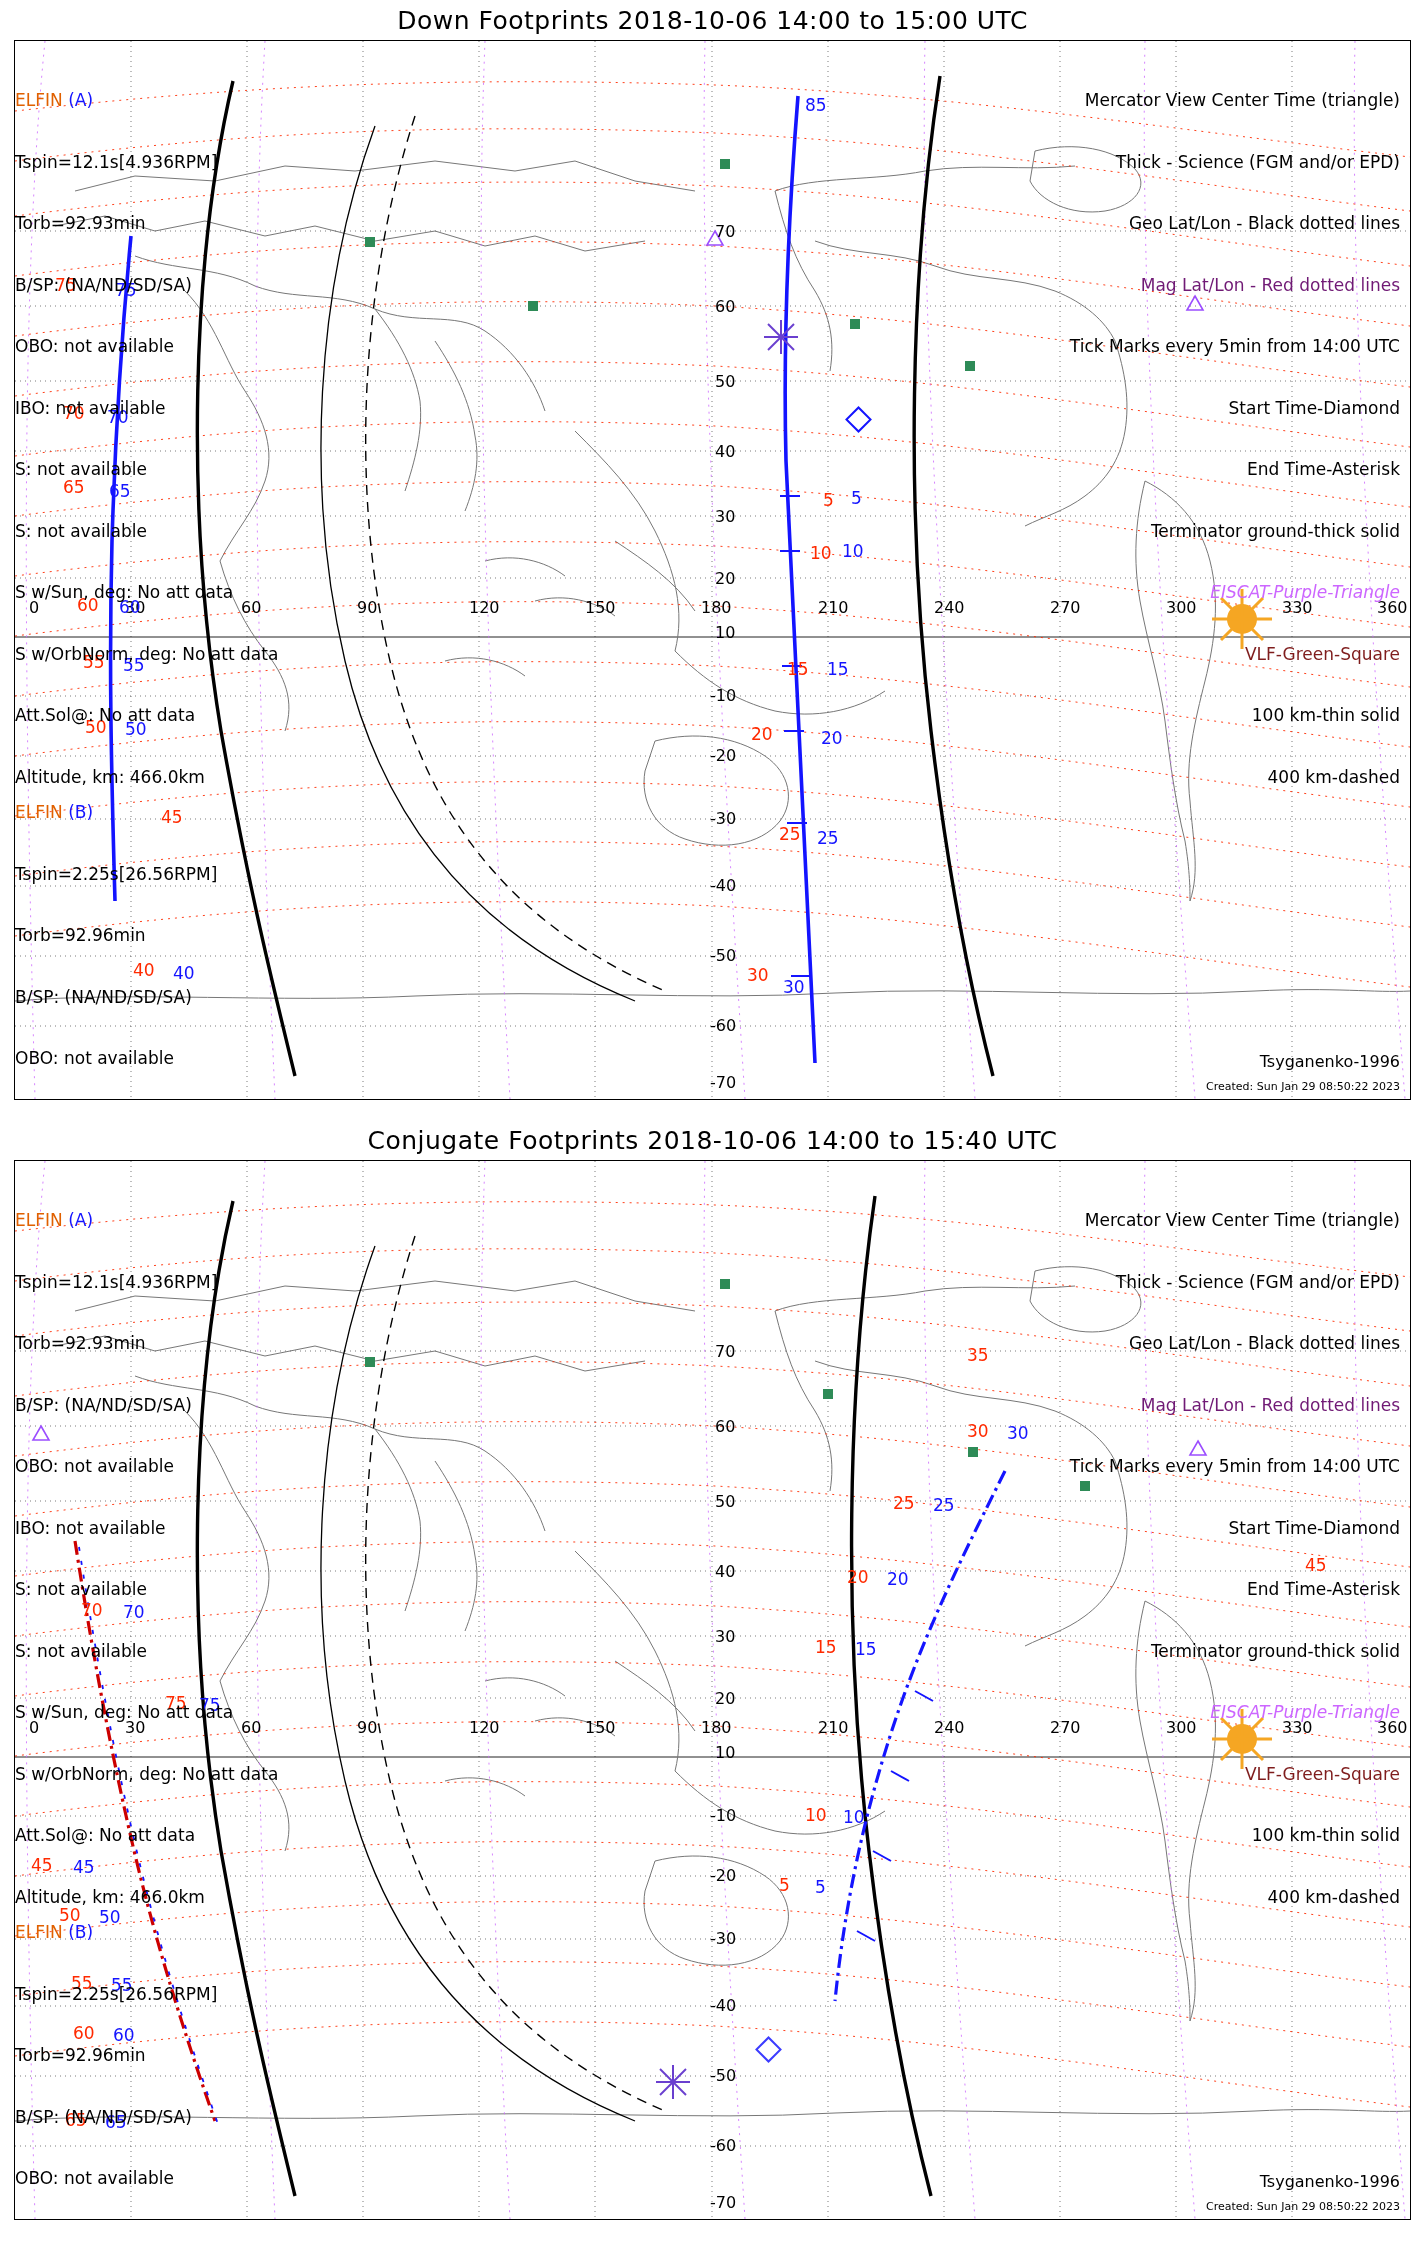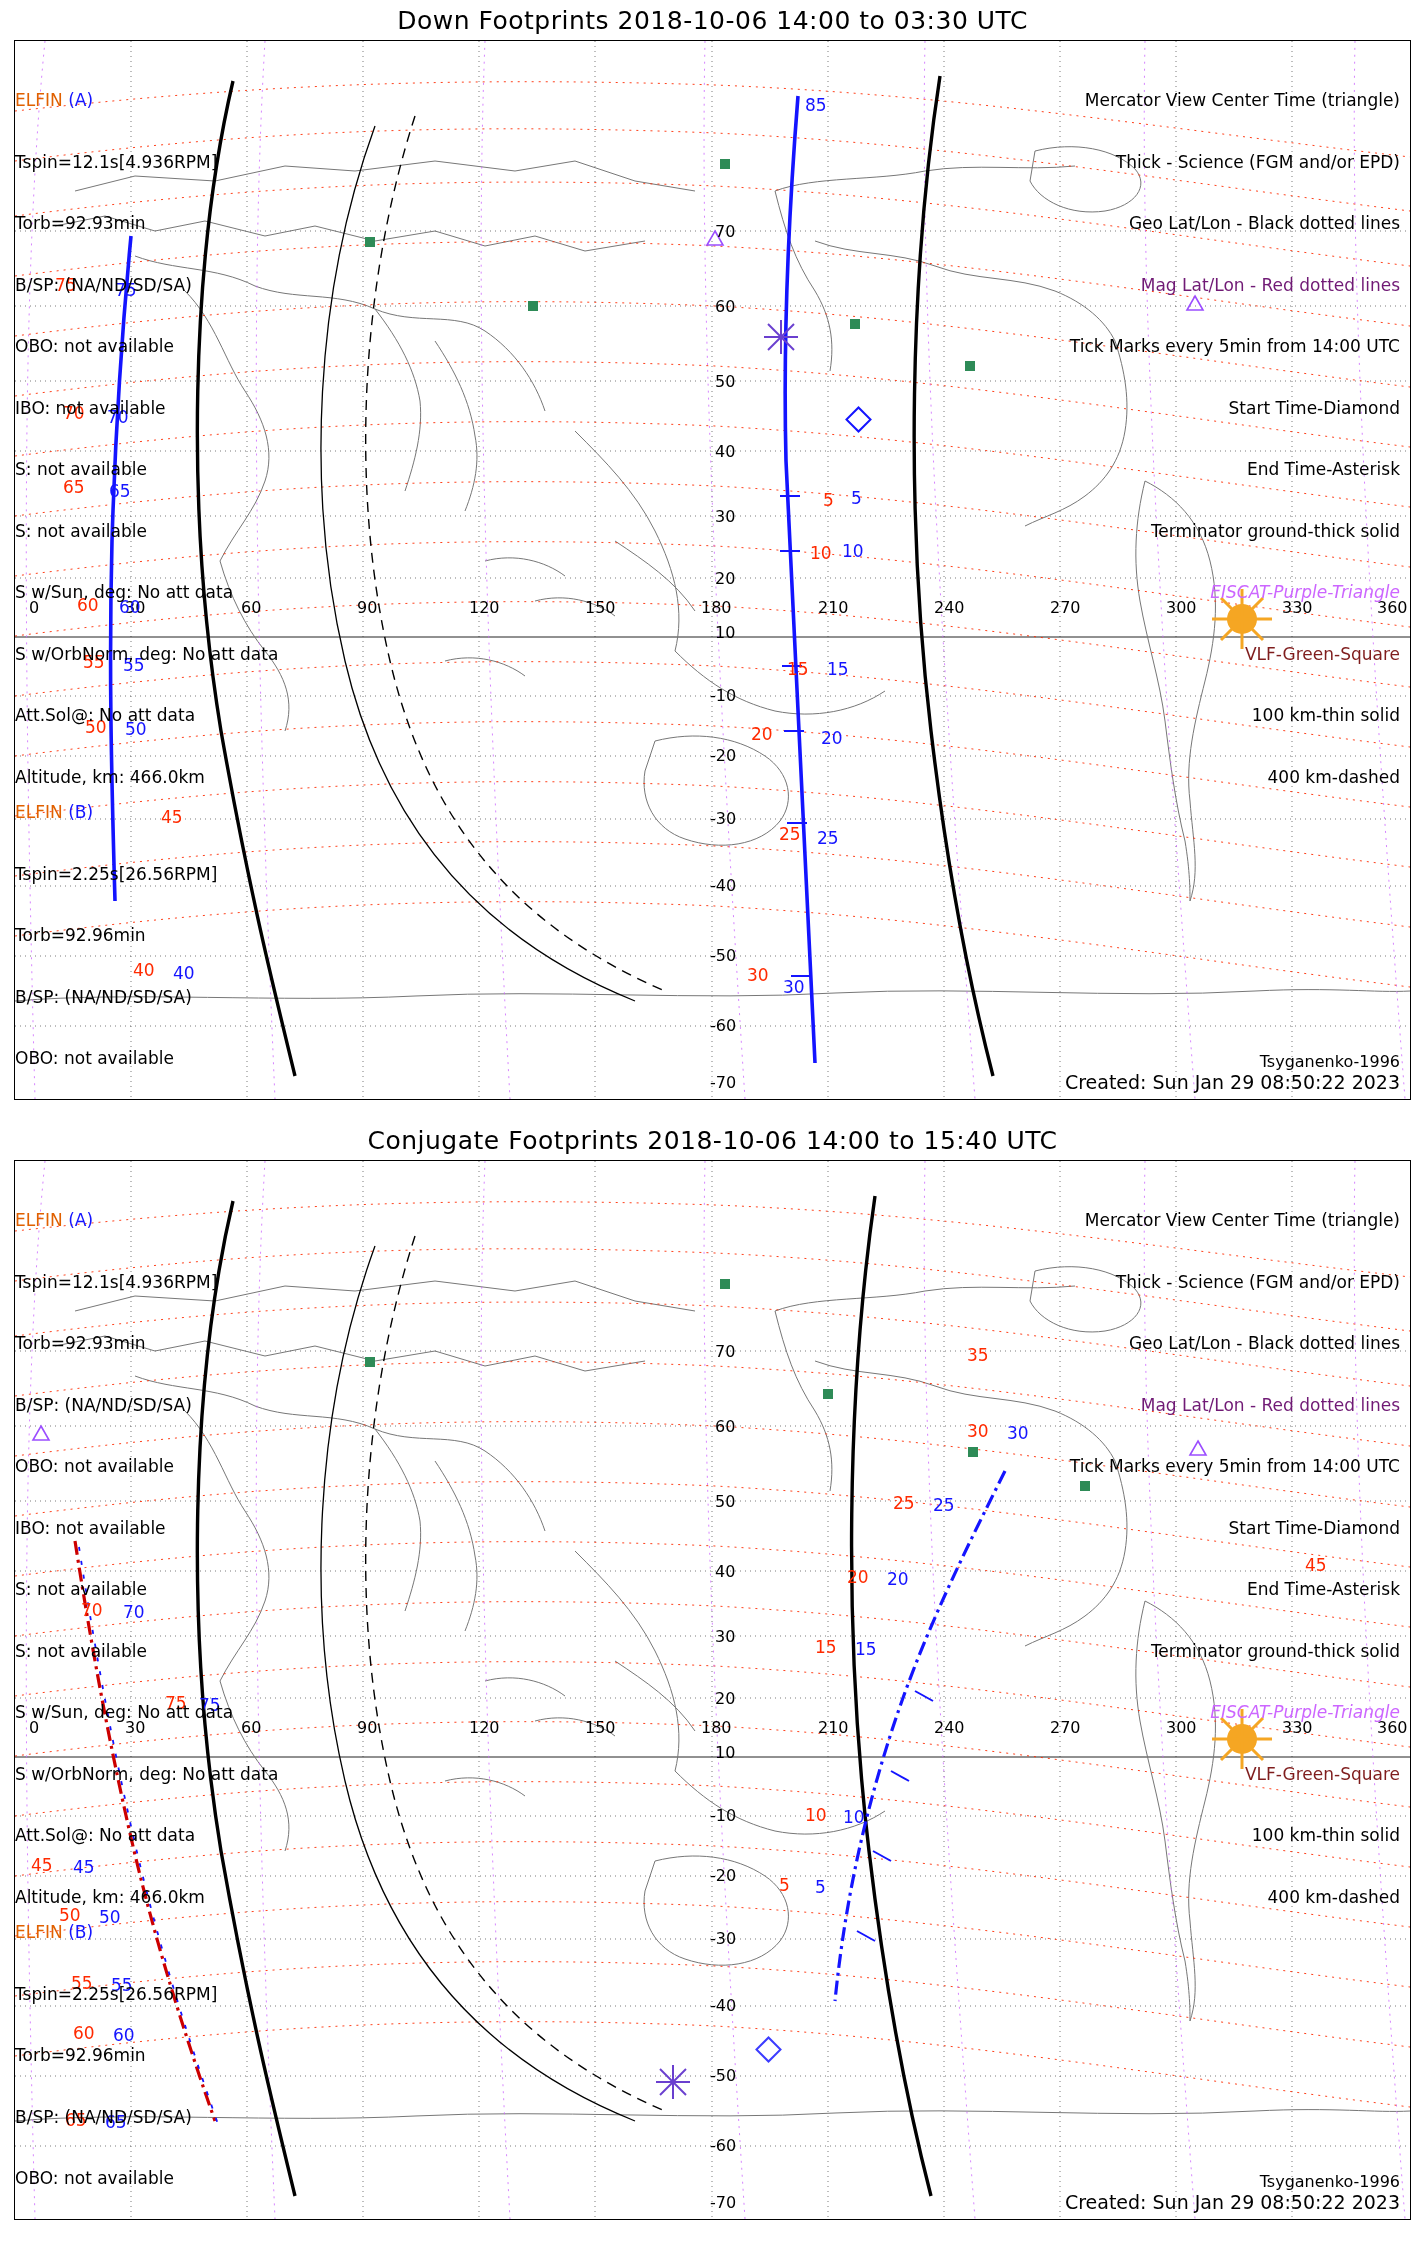--- a/index.html
+++ b/index.html
@@ -12,31 +12,31 @@
   .ov{position:absolute;font-size:17px;line-height:20.5px;white-space:pre;}
   .ov-left{left:0;}
   .ov-right{right:10px;text-align:right;}
   .blue{color:#1414ff;}
   .red{color:#701a75;}
   .orange{color:#e06000;}
   .purple{color:#cc66ff;font-style:italic;}
   .green{color:#7f1d1d;}
   .black{color:#000;}
   .legend-line{display:block;}
-  .created{position:absolute;right:10px;bottom:6px;font-size:19px;}
+  .created{position:absolute;right:10px;bottom:6px;font-size:11px;}
   .tsy{position:absolute;right:10px;bottom:28px;font-size:16px;}
   svg text{font-family:"DejaVu Sans",sans-serif;}
 </style>
 </head>
 <body>
 
 <div class="page">
 
   <div class="panel">
-    <div class="panel-title">Down Footprints 2018-10-06 14:00 to 03:30 UTC</div>
+    <div class="panel-title">Down Footprints 2018-10-06 14:00 to 15:00 UTC</div>
     <div class="mapwrap">
 
       <svg class="mapsvg" width="1395" height="1058" viewBox="0 0 1395 1058">
         <defs>
           <g id="coast1">
 
             <path d="M60,150 L120,135 L200,140 L270,125 L340,130 L420,120 L500,130 L560,120 L620,140 L680,150" fill="none" stroke="#777" stroke-width="1"></path>
             <path d="M40,185 L90,175 L140,190 L190,180 L250,195 L300,185 L360,200 L420,190 L470,205 L520,195 L570,210 L630,200" fill="none" stroke="#777" stroke-width="1"></path>
             <path d="M120,215 C160,230 200,225 240,245 C280,260 320,250 360,268 C400,285 440,270 470,290" fill="none" stroke="#777" stroke-width="1"></path>
             <path d="M170,250 C200,280 210,320 230,350 C250,380 260,410 250,440 C240,470 220,490 205,520" fill="none" stroke="#777" stroke-width="1"></path>

